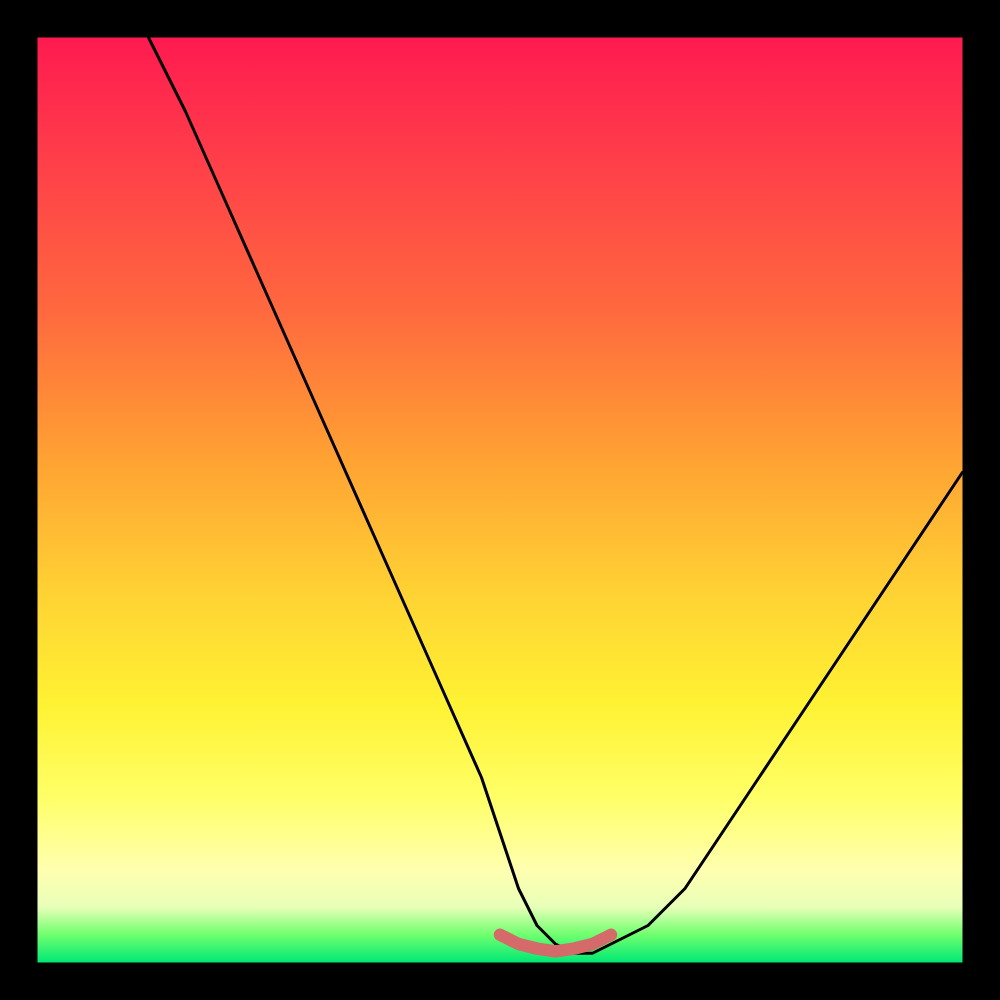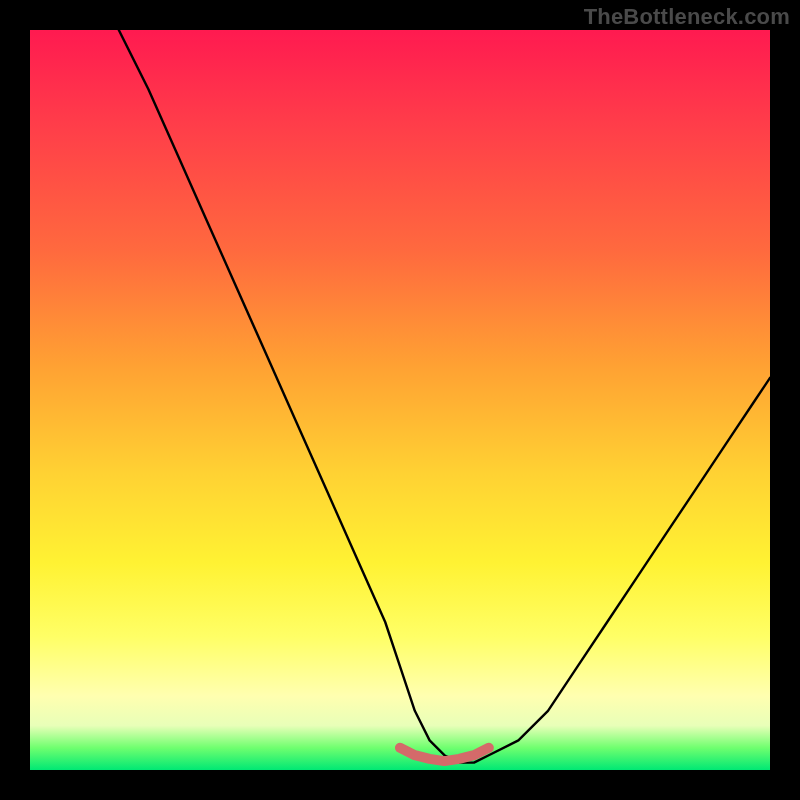--- a/index.html
+++ b/index.html
@@ -57,21 +57,20 @@
     width: 740px;
     height: 740px;
     overflow: visible;
   }
 </style>
 </head>
 <body>
 
 <div class="frame">
 
-  <div class="watermark">TheBottleneck.com</div>
 
   <div class="plot-area">
     <svg class="curve" viewBox="0 0 740 740">
       <path id="main-curve" fill="none" stroke="#000000" stroke-width="2.4" stroke-linejoin="round" stroke-linecap="round" d="M88.8 0.0 L118.4 59.2 L148.0 125.8 L177.6 192.4 L207.2 259.0 L236.8 325.6 L266.4 392.2 L296.0 458.8 L325.6 525.4 L355.2 592.0 L370.0 636.4 L384.8 680.8 L399.6 710.4 L414.4 725.2 L429.2 732.6 L444.0 732.6 L458.8 725.2 L488.4 710.4 L518.0 680.8 L547.6 636.4 L577.2 592.0 L606.8 547.6 L636.4 503.2 L666.0 458.8 L695.6 414.4 L725.2 370.0 L740.0 347.8"></path>
       <path id="flat-marker" fill="none" stroke="#d46a6a" stroke-width="10" stroke-linecap="round" stroke-linejoin="round" d="M370.0 717.8 L384.8 725.2 L399.6 728.9 L414.4 731.1 L429.2 728.9 L444.0 725.2 L458.8 717.8"></path>
     </svg>
   </div>
 
 </div>
 

